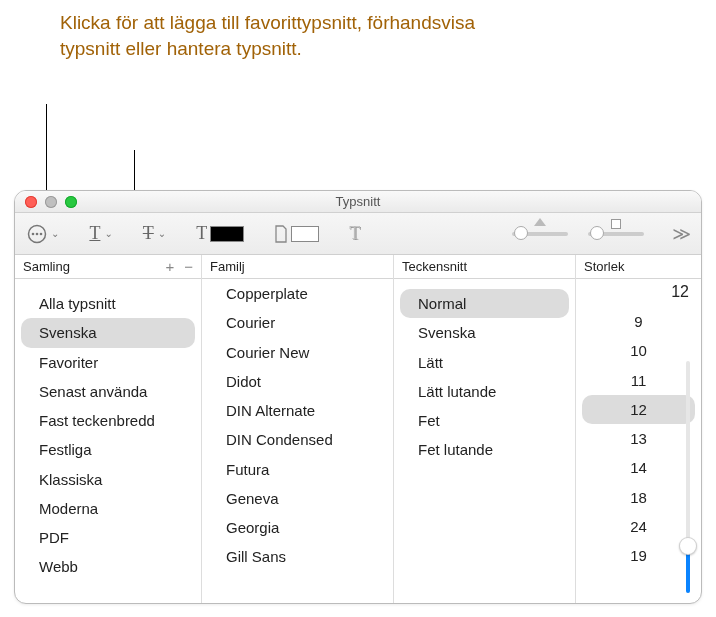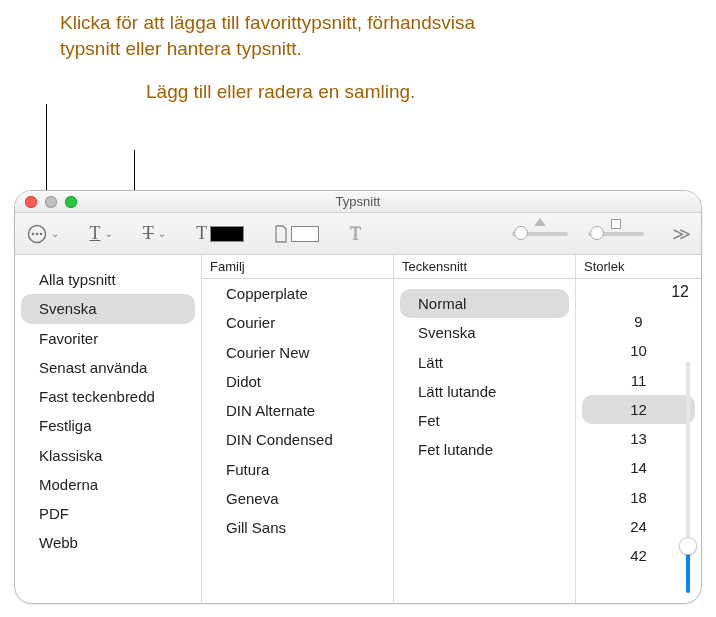--- a/index.html
+++ b/index.html
@@ -25,21 +25,21 @@
       background: #000;
     }
     .leader1v { left: 46px; top: 104px; width: 1px; height: 136px; }
     .leader2v { left: 134px; top: 150px; width: 1px; height: 142px; }
 
     .window {
       position: absolute;
       left: 14px; top: 190px;
       width: 688px; height: 414px;
       border: 1px solid #bbb;
-      border-radius: 18px;
+      border-radius: 12px;
       background: #fff;
       box-shadow: 0 1px 3px rgba(0,0,0,0.08);
       overflow: hidden;
     }
     .titlebar {
       height: 22px;
       background: linear-gradient(#f9f9f9,#eaeaea);
       border-bottom: 1px solid #d0d0d0;
       display: flex;
       align-items: center;
@@ -156,21 +156,20 @@
       background:#fff; border:1px solid rgba(0,0,0,0.18);
       box-shadow:0 1px 2px rgba(0,0,0,0.2);
       right:-7px; bottom:38px;
     }
   </style>
 </head>
 <body>
 
 <div class="callouts">
   <div class="callout1">Klicka för att lägga till favorittypsnitt, förhandsvisa typsnitt eller hantera typsnitt.</div>
-  <div class="callout2">Lägg till eller radera en samling.</div>
 </div>
 <div class="leader leader1v"></div>
 <div class="leader leader2v"></div>
 
 <div class="window">
 
   <div class="titlebar">
     <div class="traffic">
       <div class="tl red"></div>
       <div class="tl yel"></div>
@@ -227,20 +226,27 @@
       </div>
       <span class="moreright">
         <span>≫</span>
       </span>
     </div>
   </div>
 
   <div class="columns">
 
     <div class="col samling">
+      <div class="colhead">
+        <span>Samling</span>
+        <span class="addminus">
+          <span>+</span>
+          <span>−</span>
+        </span>
+      </div>
       <div class="list">
           <div class="item">Alla typsnitt</div>
           <div class="item sel">Svenska</div>
           <div class="item">Favoriter</div>
           <div class="item">Senast använda</div>
           <div class="item">Fast teckenbredd</div>
           <div class="item">Festliga</div>
           <div class="item">Klassiska</div>
           <div class="item">Moderna</div>
           <div class="item">PDF</div>
@@ -254,20 +260,21 @@
       </div>
       <div class="list" style="padding-top:0">
           <div class="item">Copperplate</div>
           <div class="item">Courier</div>
           <div class="item">Courier New</div>
           <div class="item">Didot</div>
           <div class="item">DIN Alternate</div>
           <div class="item">DIN Condensed</div>
           <div class="item">Futura</div>
           <div class="item">Geneva</div>
+          <div class="item">Georgia</div>
           <div class="item">Gill Sans</div>
         </div>
     </div>
 
     <div class="col tecken">
       <div class="colhead">
         <span>Teckensnitt</span>
       </div>
       <div class="list">
           <div class="item sel">Normal</div>
@@ -286,21 +293,21 @@
       <div class="sizeinput">12</div>
       <div class="list" style="padding-top:4px">
           <div class="item">9</div>
           <div class="item">10</div>
           <div class="item">11</div>
           <div class="item sel">12</div>
           <div class="item">13</div>
           <div class="item">14</div>
           <div class="item">18</div>
           <div class="item">24</div>
-          <div class="item">42</div>
+          <div class="item">19</div>
         </div>
       <div class="vscroll">
         <div class="vtrack">
           <div class="filled"></div>
           <div class="vknob"></div>
         </div>
       </div>
     </div>
 
   </div>

